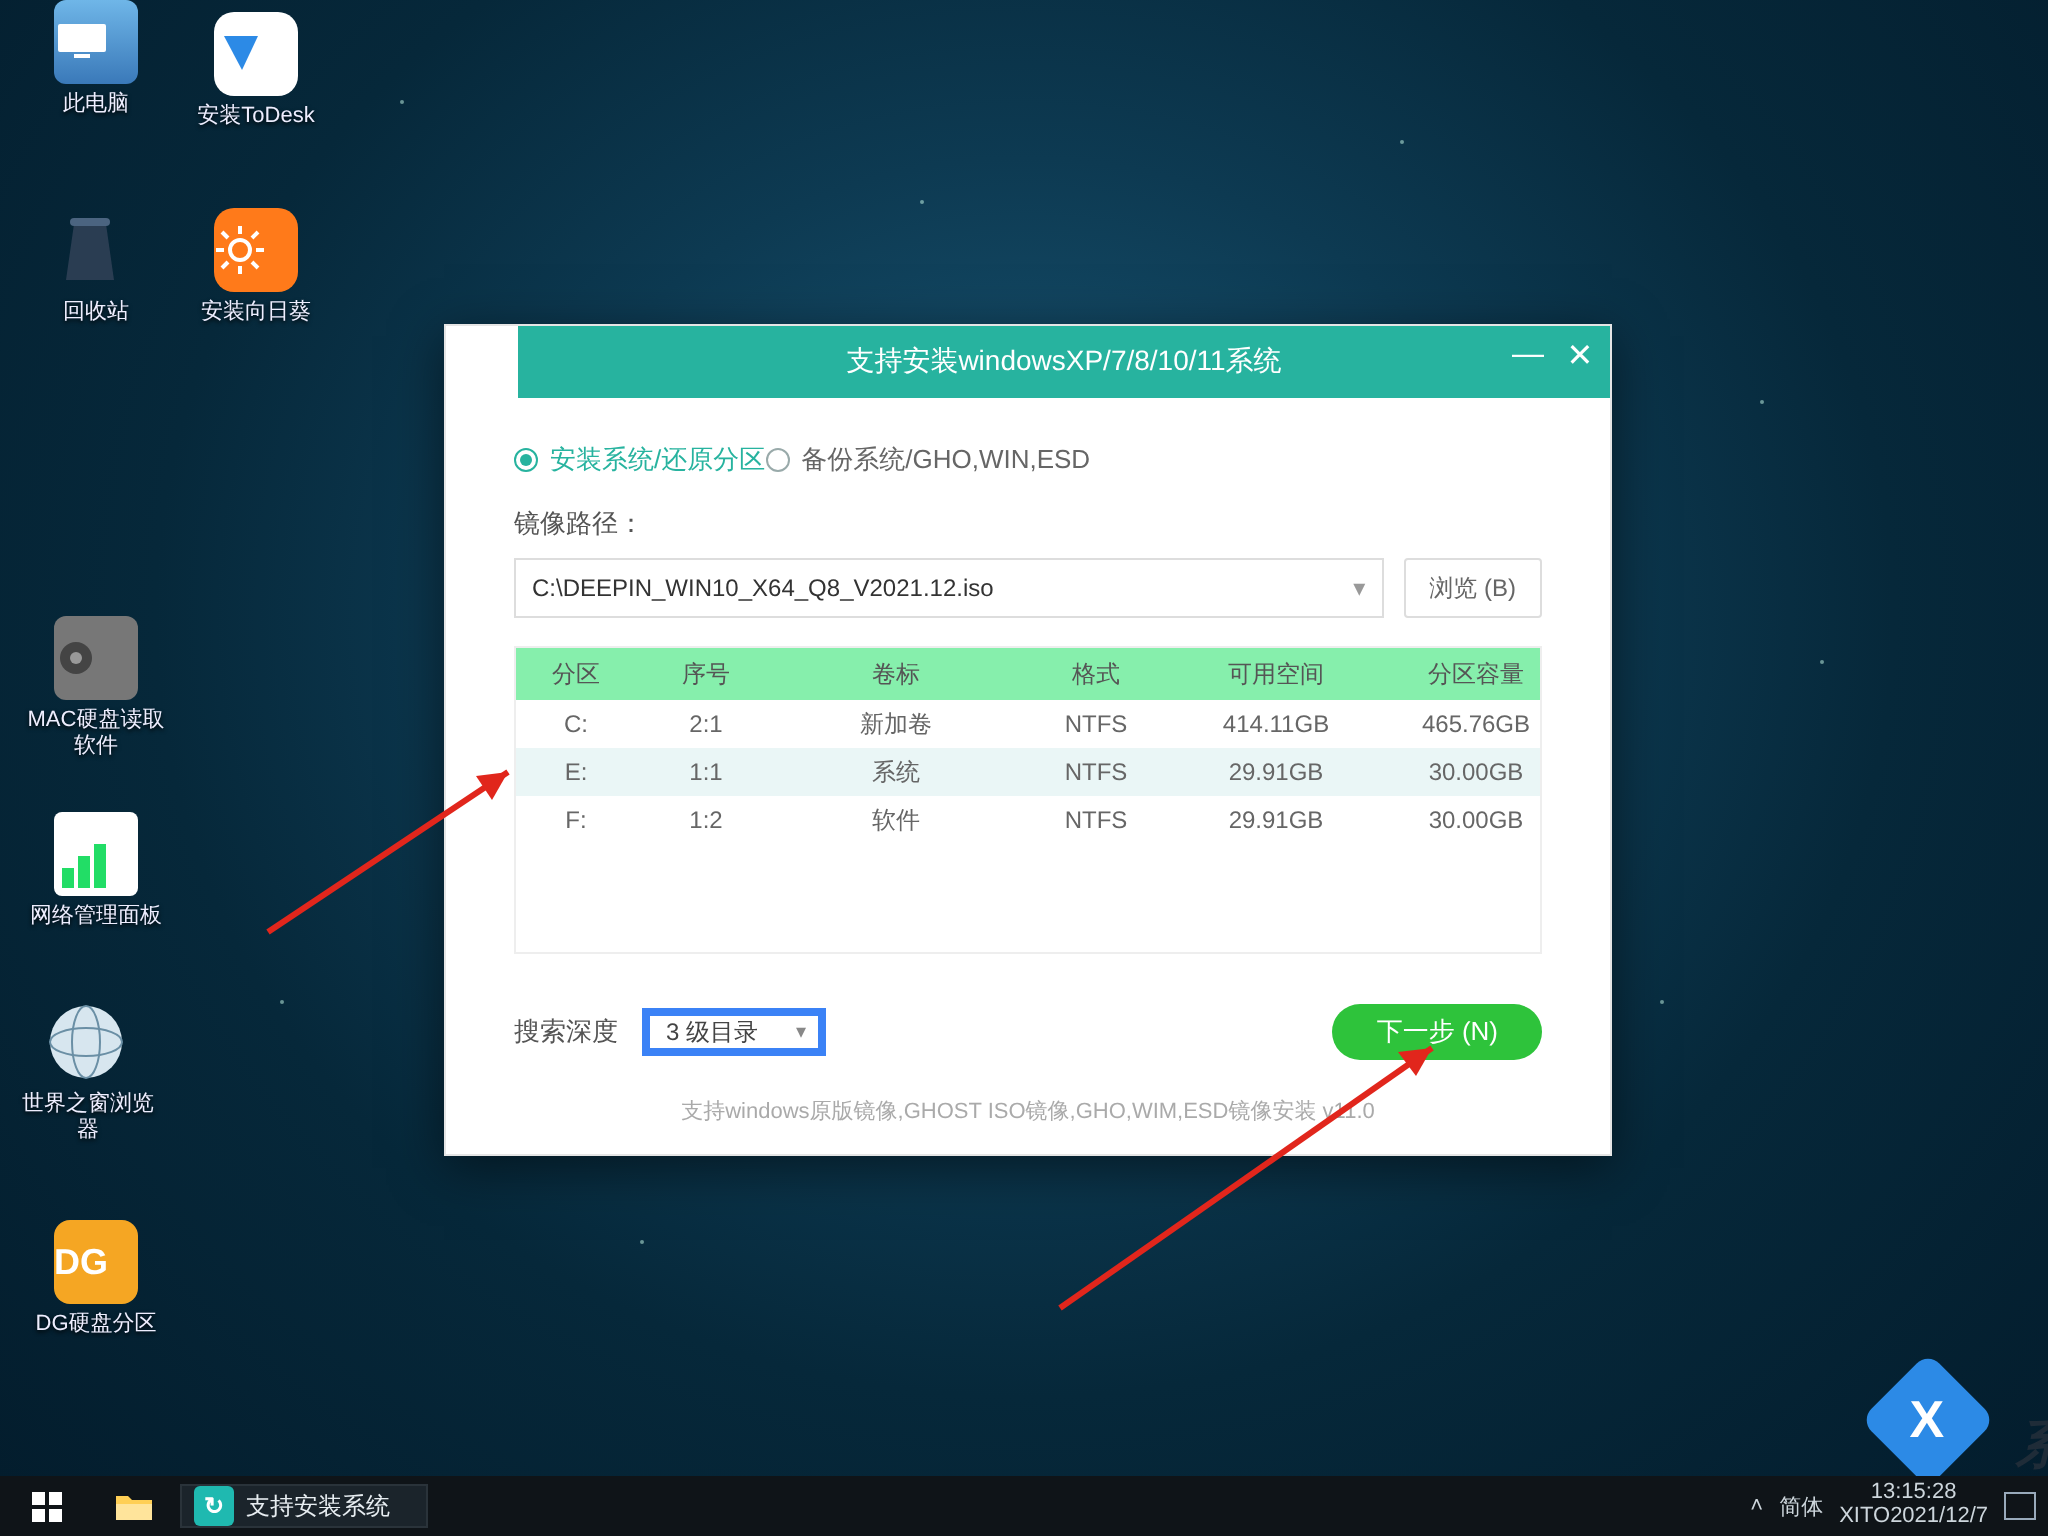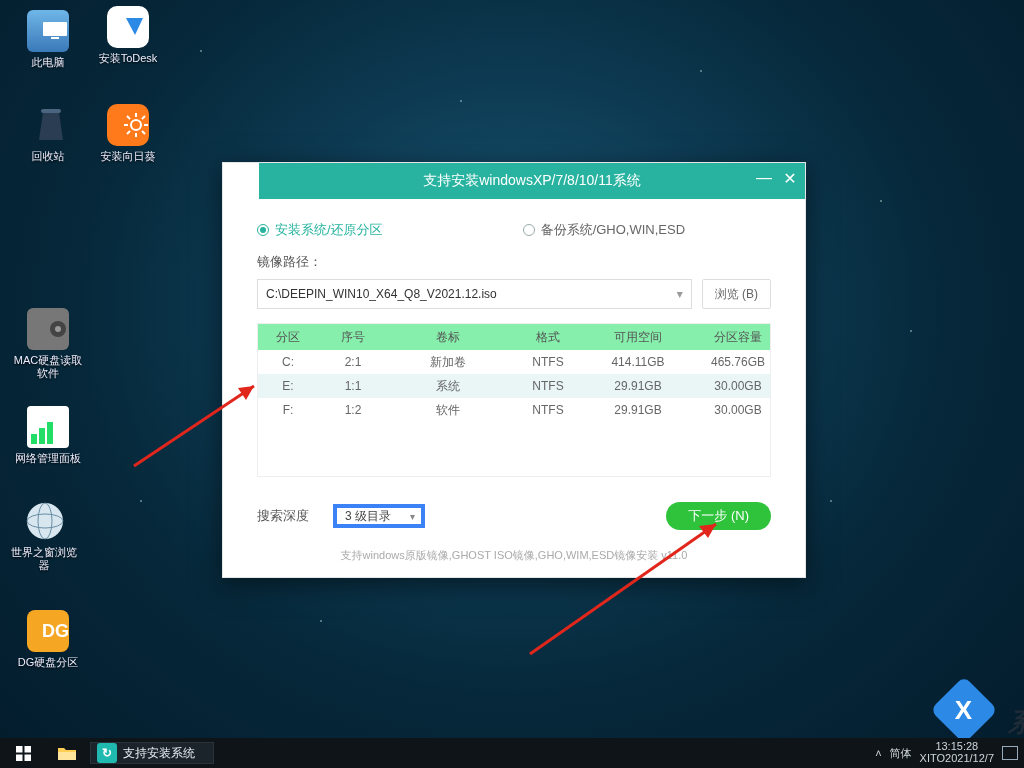--- a/index.html
+++ b/index.html
@@ -6,21 +6,21 @@
   body {
     width: 1024px; height: 768px; overflow: hidden; position: relative;
     background: radial-gradient(ellipse at 50% 40%, #1b5a7a 0%, #0d3a52 35%, #06283a 60%, #031c2c 100%);
   }
   
   .star { position:absolute; width:2px; height:2px; background:#cfe; border-radius:50%; opacity:.5; }
 
   
   .desktop { position:absolute; left:0; top:0; right:0; bottom:30px; }
   .dicon { position:absolute; width:72px; display:flex; flex-direction:column; align-items:center; gap:4px; cursor:pointer; }
-  .dicon .img { width:42px; height:42px; border-radius:6px; display:flex; align-items:center; justify-content:flex-end; }
+  .dicon .img { width:42px; height:42px; border-radius:6px; display:flex; align-items:center; justify-content:flex-start; }
   .dicon .lbl { font-size:11px; color:#eef; text-align:center; text-shadow:0 1px 2px #000; line-height:1.2; }
 
   
   .taskbar { position:absolute; left:0; right:0; bottom:0; height:30px; background:#0f1418; display:flex; align-items:center; }
   .tb-btn { height:30px; display:flex; align-items:center; justify-content:center; }
   .tb-start { width:46px; color:#ddd; }
   .tb-fe { width:42px; }
   .tb-task { background:#1b242b; border:1px solid #2a333a; margin-left:2px; padding:0 18px 0 6px; display:flex; align-items:center; gap:6px; }
   .tb-task .ico { width:20px; height:20px; border-radius:3px; background:#1fb9b0; display:flex; align-items:center; justify-content:center; }
   .tb-task .ico span { color:#fff; font-weight:bold; font-size:12px; }
@@ -29,21 +29,21 @@
 
   
   .window { position:absolute; left:222px; top:162px; width:584px; height:416px;
     background:#fff; box-shadow:0 6px 24px rgba(0,0,0,.5); border:1px solid rgba(0,0,0,.1); }
   .titlebar { height:36px; background:#27b39f; display:flex; align-items:center; justify-content:center; color:#fff; position:relative;margin-left:36px; }
   .titlebar .t { font-size:14px; }
   .titlebar .controls { position:absolute; right:8px; top:8px; display:flex; gap:12px; }
   .titlebar .controls span { width:14px; height:14px; display:inline-flex; align-items:center; justify-content:center; cursor:pointer; color:#fff; }
 
   .content { padding:16px 20px; }
-  .tabs { display:flex; gap:140px; align-items:center; padding:6px 14px 14px; }
+  .tabs { display:flex; align-items:center; padding:6px 14px 14px; }
   .radio { display:flex; align-items:center; gap:6px; font-size:13px; cursor:pointer; }
   .radio .dot { width:12px; height:12px; border:1px solid #9aa; border-radius:50%; display:inline-block; position:relative; }
   .radio.active .dot { border-color:#27b39f; }
   .radio.active .dot::after { content:""; position:absolute; width:6px; height:6px; background:#27b39f; border-radius:50%; left:2px; top:2px; }
   .radio.active .label { color:#27b39f; }
   .radio .label { color:#666; }
 
   .path-label { font-size:13px; color:#555; padding:0 14px 8px; }
   .path-row { display:flex; gap:10px; padding:0 14px 14px; }
   .path-input { flex:1; height:30px; border:1px solid #ddd; display:flex; align-items:center; padding:0 8px; font-family:Consolas,monospace; font-size:12px; color:#333; background:#fff; position:relative; }
@@ -51,21 +51,21 @@
   .browse-btn { height:30px; padding:0 12px; border:1px solid #ddd; background:#fff; font-size:12px; color:#666; cursor:pointer; border-radius:2px; }
 
   .table { margin:0 14px; border:1px solid #eee; }
   .table .head, .table .row { display:grid; grid-template-columns:60px 70px 120px 80px 100px 100px; align-items:center; text-align:center; font-size:12px; }
   .table .head { background:#86efac; color:#555; height:26px; font-weight:500; }
   .table .row { height:24px; color:#666; }
   .table .row.sel { background:#eaf6f6; }
   .table .spacer { height:54px; }
 
   .bottom { position:absolute; left:0; right:0; bottom:14px; padding:0 20px; }
-  .bottom-row { display:flex; align-items:center; gap:24px; padding:0 14px 12px; }
+  .bottom-row { display:flex; align-items:center; gap:12px; padding:0 14px 12px; }
   .bottom-row .sl { font-size:13px; color:#555; }
   .depth-dd { height:24px; border:4px solid #3b82f6; padding:0 20px 0 8px; font-size:12px; color:#444; display:flex; align-items:center; position:relative; min-width:92px; background:#fff; }
   .depth-dd::after { content:"▾"; position:absolute; right:6px; color:#888; font-size:10px; }
   .next-btn { margin-left:auto; background:#2ec33b; color:#fff; border-radius:999px; height:28px; padding:0 22px; font-size:13px; cursor:pointer; display:flex; align-items:center; }
   .hint { font-size:11px; color:#aaa; text-align:center; padding-top:6px; }
 
   
   svg.annot { position:absolute; left:0; top:0; width:1024px; height:768px; pointer-events:none; }
   svg.annot line { stroke:#e1261c; stroke-width:3; }
   svg.annot polygon { fill:#e1261c; }
@@ -83,21 +83,21 @@
 <div class="star" style="left:460px;top:100px"></div>
 <div class="star" style="left:700px;top:70px"></div>
 <div class="star" style="left:880px;top:200px"></div>
 <div class="star" style="left:140px;top:500px"></div>
 <div class="star" style="left:830px;top:500px"></div>
 <div class="star" style="left:910px;top:330px"></div>
 <div class="star" style="left:320px;top:620px"></div>
 
 <div class="desktop">
 
-  <div class="dicon" style="left:12px;top:10px">
+  <div class="dicon" style="left:12px;top:0">
     <div class="img" style="background:linear-gradient(#6fb6e8,#3a79b9);">
         <svg width="28" height="22" viewBox="0 0 28 22">
           <rect x="2" y="2" width="24" height="14" fill="#fff" rx="1"></rect>
           <rect x="10" y="17" width="8" height="2" fill="#fff"></rect>
         </svg>
       </div>
     <div class="lbl">此电脑</div>
   </div>
   <div class="dicon" style="left:12px;top:104px">
     <div class="img">

